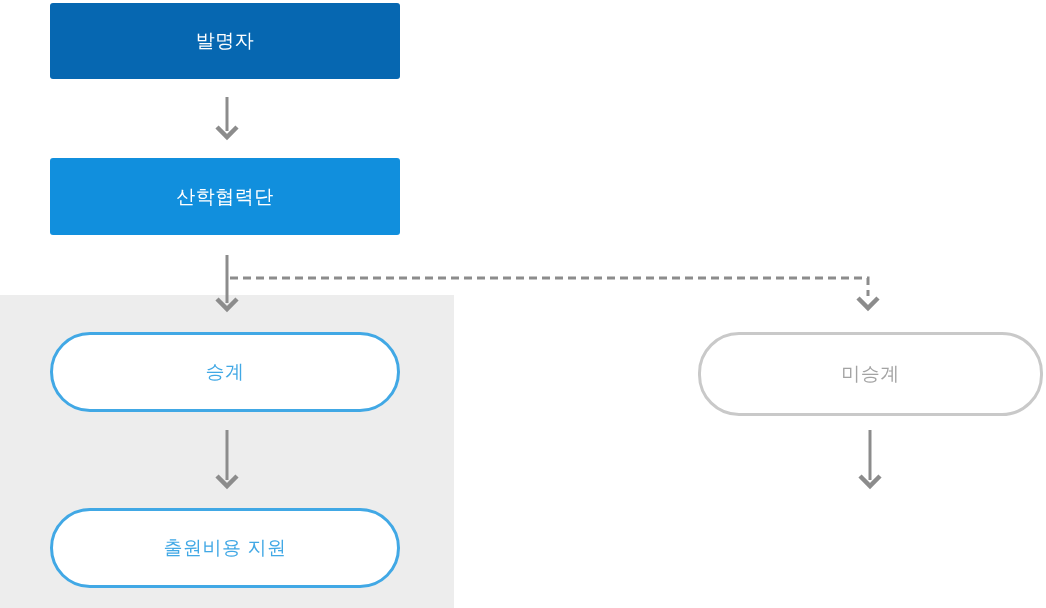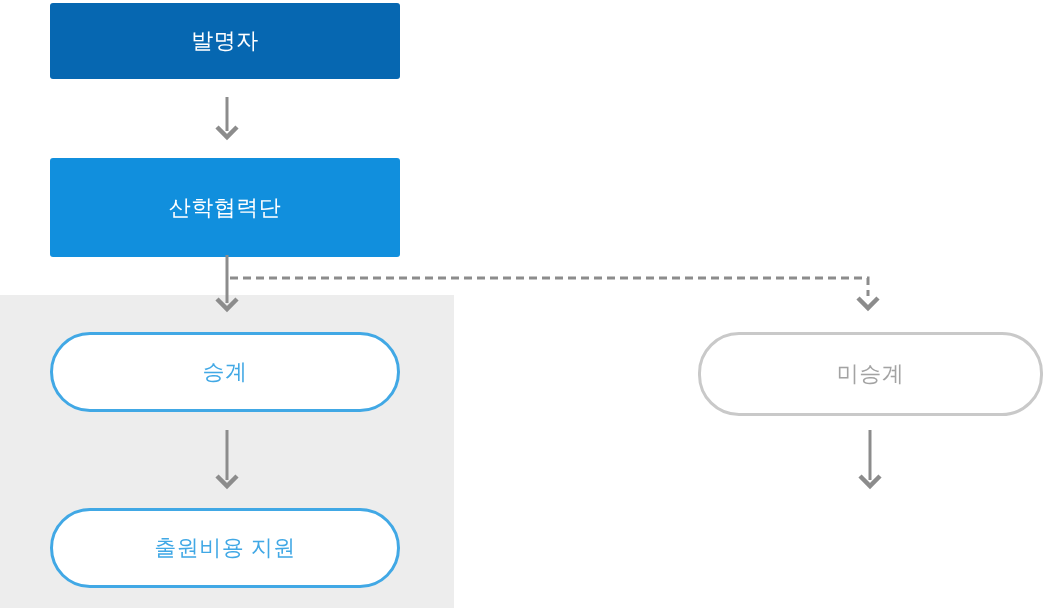--- a/index.html
+++ b/index.html
@@ -18,33 +18,33 @@
     position: absolute;
     left: 0; top: 295px;
     width: 454px; height: 313px;
     background: #ededed;
   }
   .node {
     position: absolute;
     display: flex;
     align-items: center;
     justify-content: center;
-    font-size: 22px;
+    font-size: 19px;
     font-weight: 500;
     letter-spacing: 0.5px;
     text-align: center;
   }
   .box {
     left: 50px;
     width: 350px;
     border-radius: 3px;
     color: #ffffff;
   }
   .box-dark { top: 3px; height: 76px; background: #0667b1; }
-  .box-light { top: 158px; height: 99px; background: #118fdd; }
+  .box-light { top: 158px; height: 77px; background: #118fdd; }
   .pill {
     background: #ffffff;
     border-radius: 41px;
   }
   .pill-blue {
     border: 3px solid #41a8e5;
     color: #41a8e5;
   }
   .pill-gray {
     border: 3px solid #c9c9c9;

